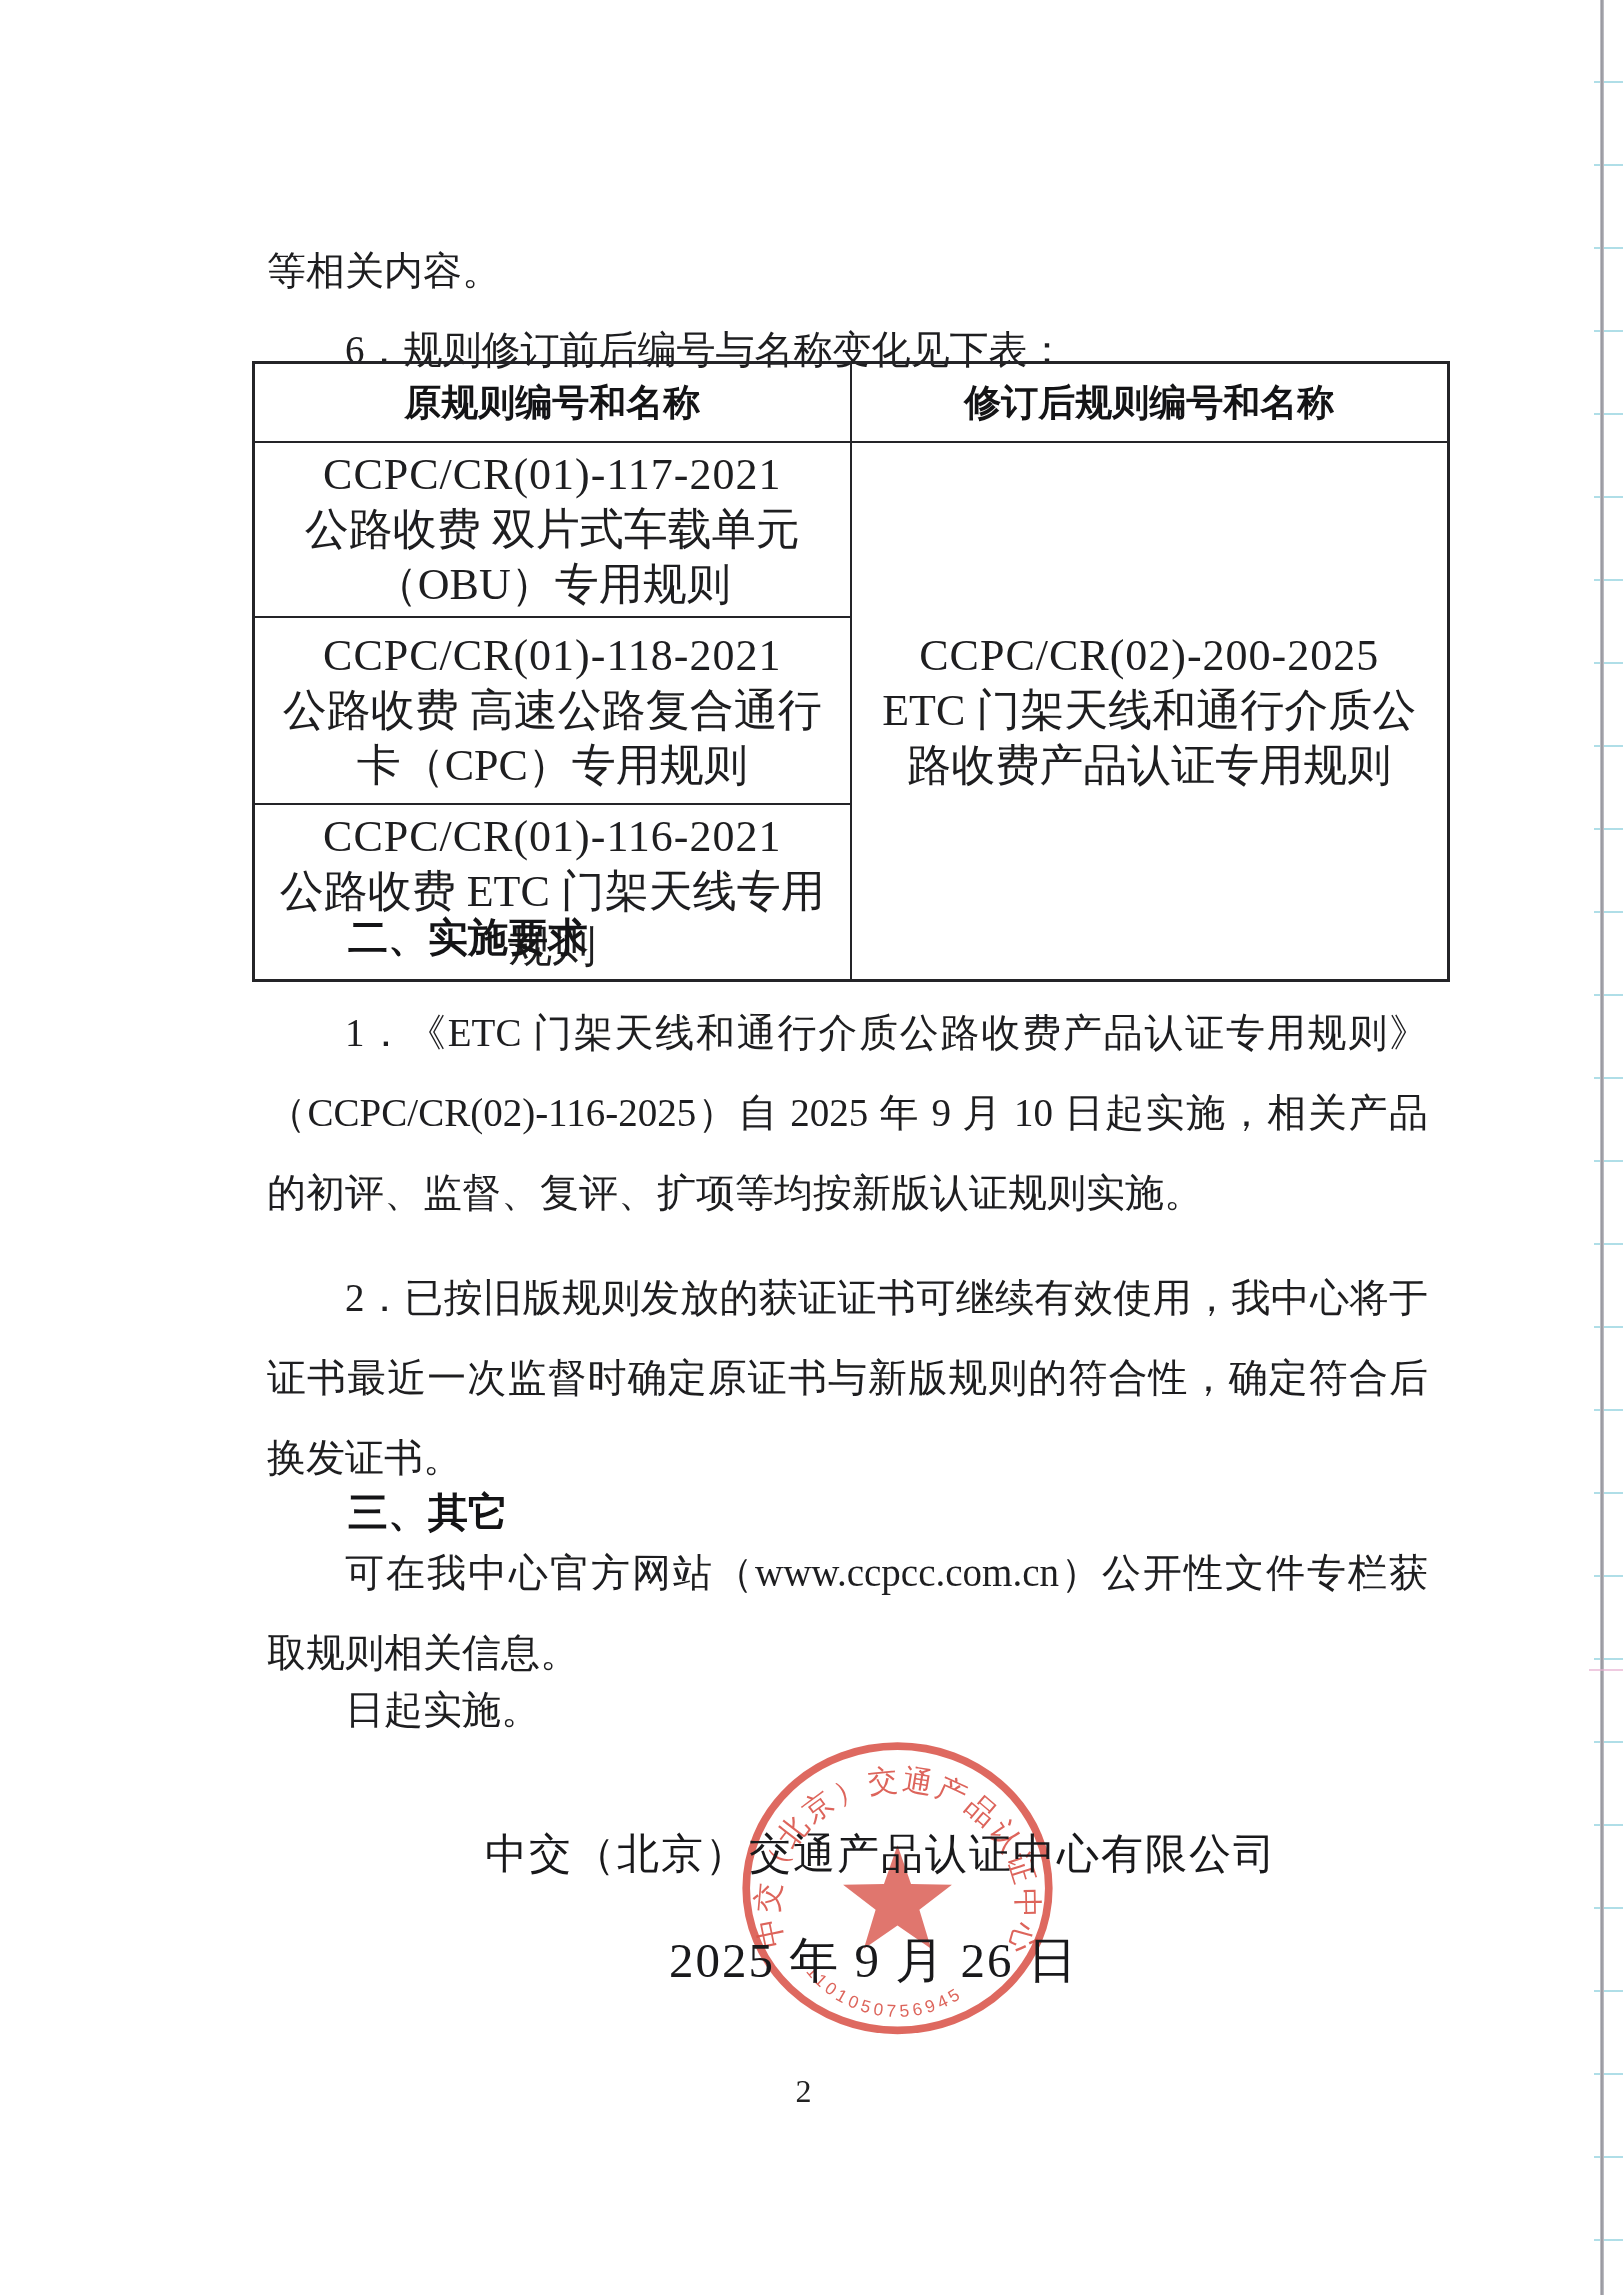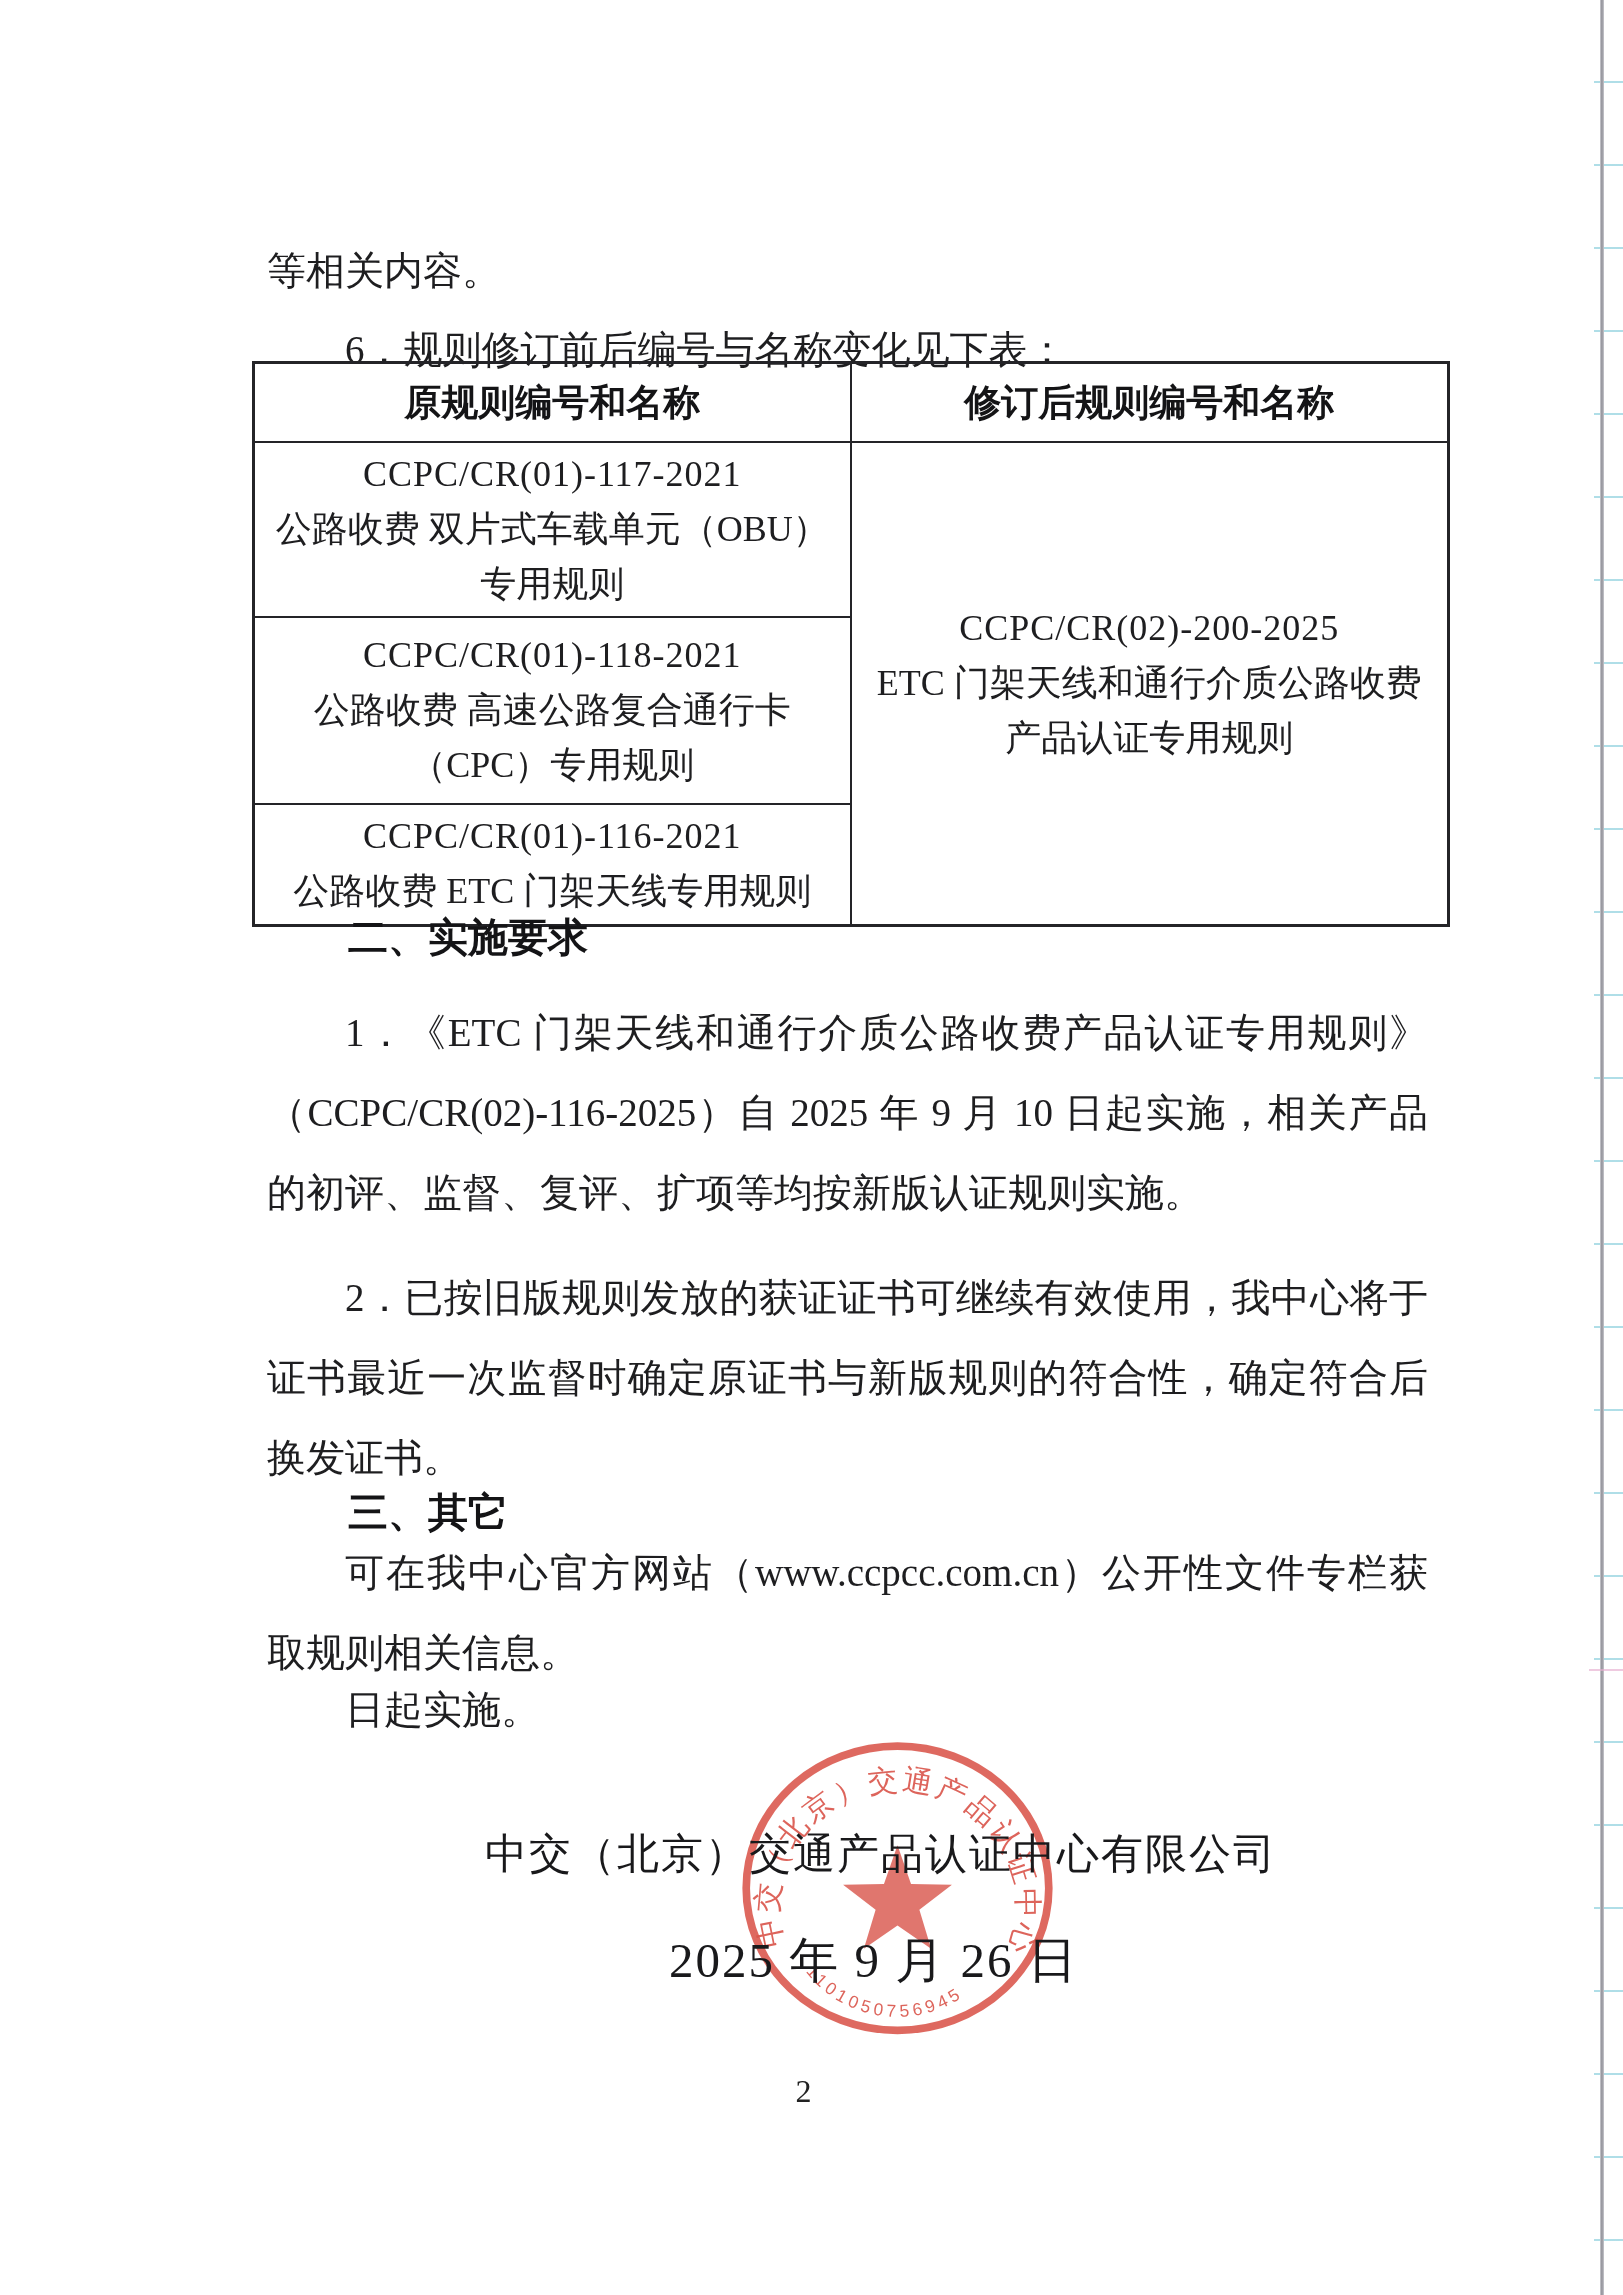--- a/index.html
+++ b/index.html
@@ -49,21 +49,21 @@
   table.rules td{border:2.6px solid #242428;}
   table.rules{border-width:3.6px;}
   table.rules th{
     height:75px;
     font-family:"Liberation Sans","DejaVu Sans",sans-serif;
     font-weight:700;font-size:37px;color:#141416;
     text-align:center;vertical-align:middle;
   }
   table.rules td{
     text-align:center;vertical-align:middle;
-    font-size:36px;line-height:55px;color:#1e1e20;
+    font-size:44px;line-height:55px;color:#1e1e20;
     padding:4.1px 12.3px;
   }
   tr.r1 td{height:163px;}
   tr.r2 td{height:177px;}
   tr.r3 td{height:94px;}
   td .code{letter-spacing:1px;}
   
   .signer{
     position:absolute;left:485px;top:1826px;margin:0;
     font-size:42px;letter-spacing:2px;white-space:nowrap;color:#19191b;

